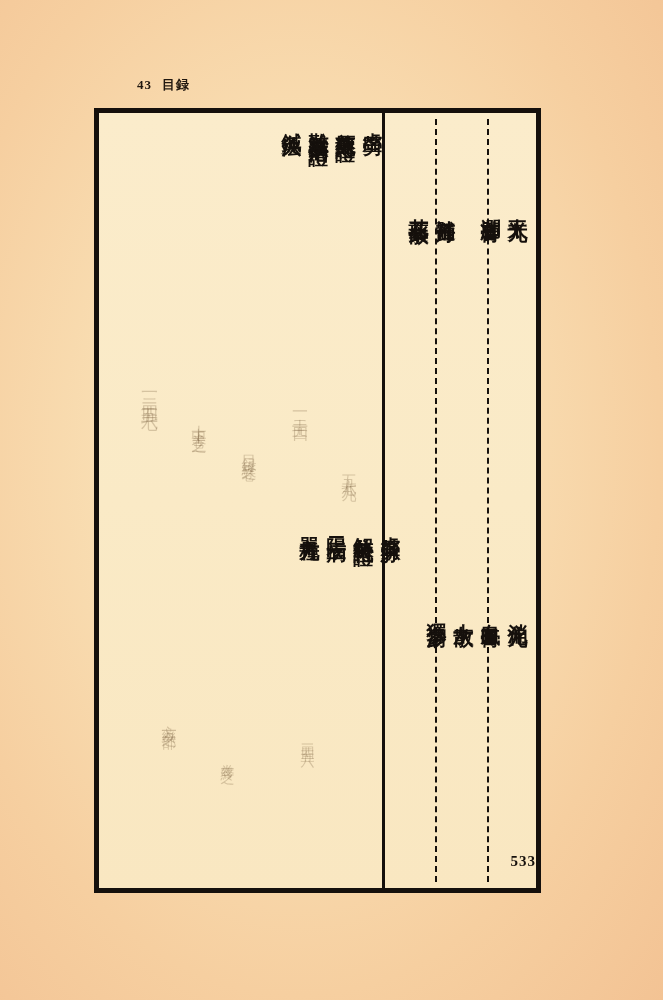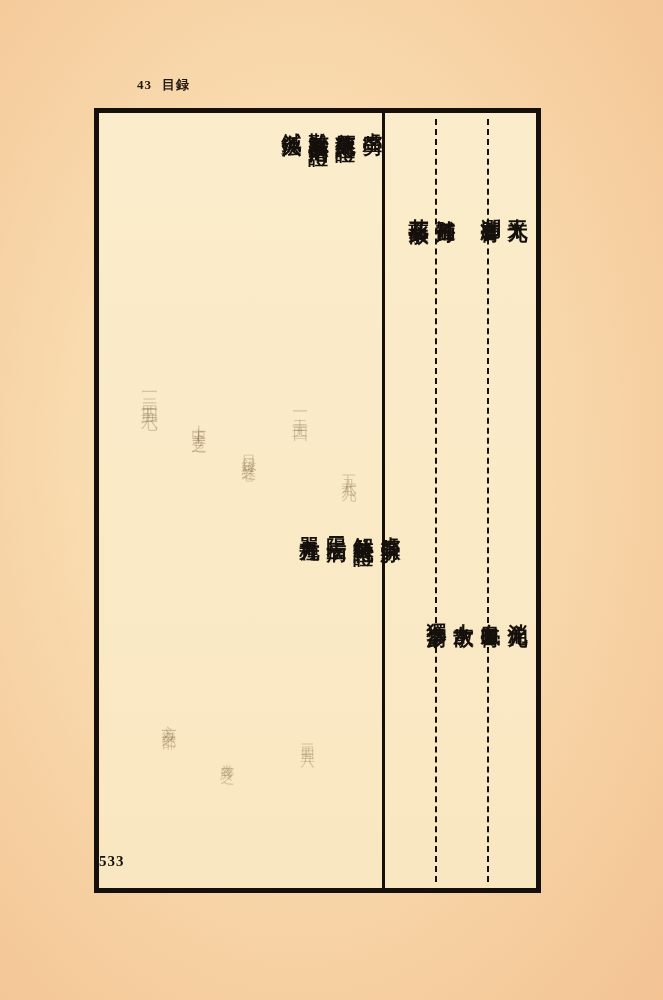--- a/index.html
+++ b/index.html
@@ -83,21 +83,21 @@
     letter-spacing: 2px;
     line-height: 1.0;
     white-space: nowrap;
   }
   .s20 { font-size: 20px; }
   #folio {
     position: absolute;
     left: 0;
     right: 0;
     bottom: 18px;
-    text-align: left;
+    text-align: right;
     font-family: "Liberation Serif", serif;
     font-size: 15px;
     font-weight: bold;
     color: #15100c;
     letter-spacing: 1px;
   }
   
   .ghost {
     position: absolute;
     color: rgba(120, 92, 60, 0.28);

